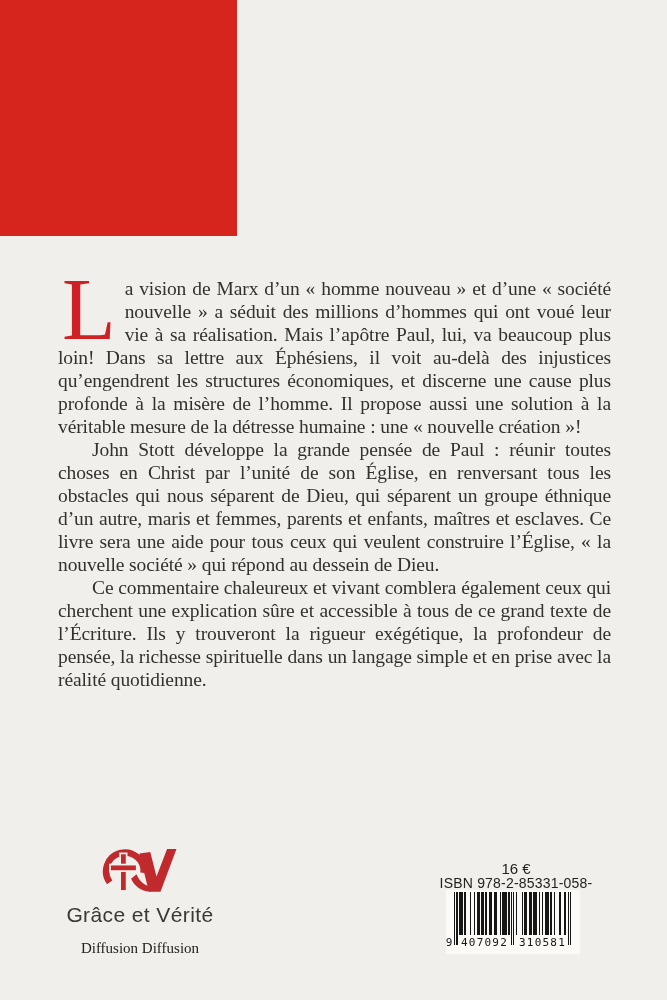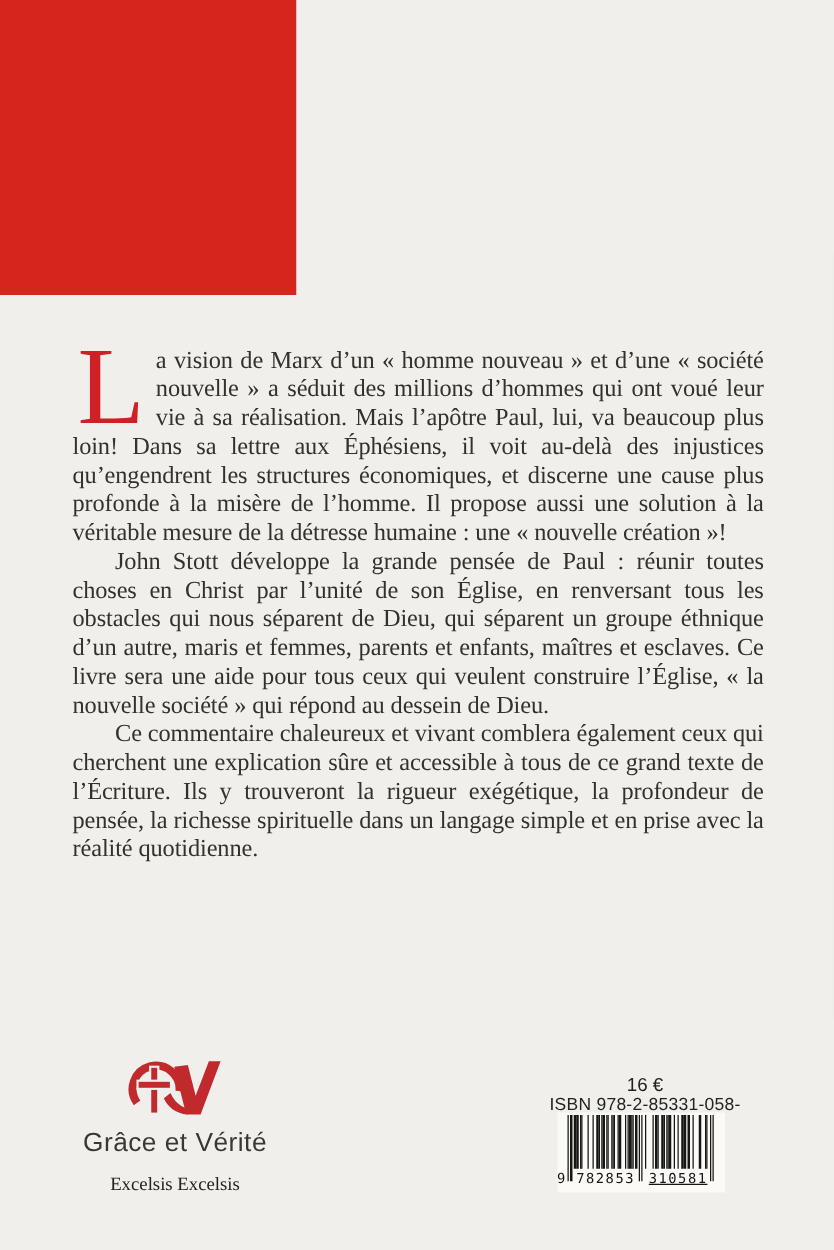--- a/index.html
+++ b/index.html
@@ -91,21 +91,21 @@
   .bars .module.bar{background:#161614;}
   .bars .module.guard{height:53px;}
   .barcode .digit{
     position:absolute;bottom:6px;
     font-family:"DejaVu Sans Mono",monospace;
     font-size:11px;line-height:11px;color:#161614;
     letter-spacing:1.2px;text-align:center;
   }
   .barcode .d-first{left:-2px;width:10px;letter-spacing:0;}
   .barcode .d-left{left:12px;width:53px;}
-  .barcode .d-right{left:70px;width:53px;text-decoration:underline;}
+  .barcode .d-right{left:70px;width:53px;}
 </style>
 </head>
 <body>
 
 <main class="cover">
 
   <div class="red-square"></div>
 
   <section class="blurb">
     <p class="para"><span class="dropcap">L</span><span>a vision de Marx d’un « homme nouveau » et d’une « société nouvelle » a séduit des millions d’hommes qui ont voué leur vie à sa réalisation. Mais l’apôtre Paul, lui, va beaucoup plus loin! Dans sa lettre aux Éphésiens, il voit au-delà des injustices qu’engendrent les structures économiques, et discerne une cause plus profonde à la misère de l’homme. Il propose aussi une solution à la véritable mesure de la détresse humaine : une « nouvelle création »!</span></p>
@@ -122,21 +122,21 @@
         <rect x="24.5" y="13" width="9" height="52"></rect>
         <rect x="10.5" y="28.5" width="37" height="9"></rect>
       </g>
 
       <g fill="var(--logo-red)" transform="skewX(-4)">
         <path d="M 52 13 L 67 11 L 78 45 L 90 7 L 103 7 L 85 66 L 69 66 Z"></path>
         <path d="M 70 66 C 58 65 48 58 43 48 L 50 42 C 55 52 63 58 73 60 Z"></path>
       </g>
     </svg>
     <div class="brand">Grâce et Vérité</div>
-    <div class="dist">Excelsis Excelsis</div>
+    <div class="dist">Diffusion Diffusion</div>
   </section>
 
   <div class="price">16 €</div>
   <div class="isbn">ISBN 978-2-85331-058-1</div>
 
   <div class="barcode">
     <div class="bars">
         <div class="module bar guard"></div>
         <div class="module guard"></div>
         <div class="module bar guard"></div>
@@ -227,17 +227,17 @@
         <div class="module"></div>
         <div class="module"></div>
         <div class="module bar"></div>
         <div class="module bar"></div>
         <div class="module"></div>
         <div class="module bar guard"></div>
         <div class="module guard"></div>
         <div class="module bar guard"></div>
       </div>
     <span class="digit d-first">9</span>
-    <span class="digit d-left">782853</span>
+    <span class="digit d-left">407092</span>
     <span class="digit d-right">310581</span>
   </div>
 
 </main>
 
 </body></html>

